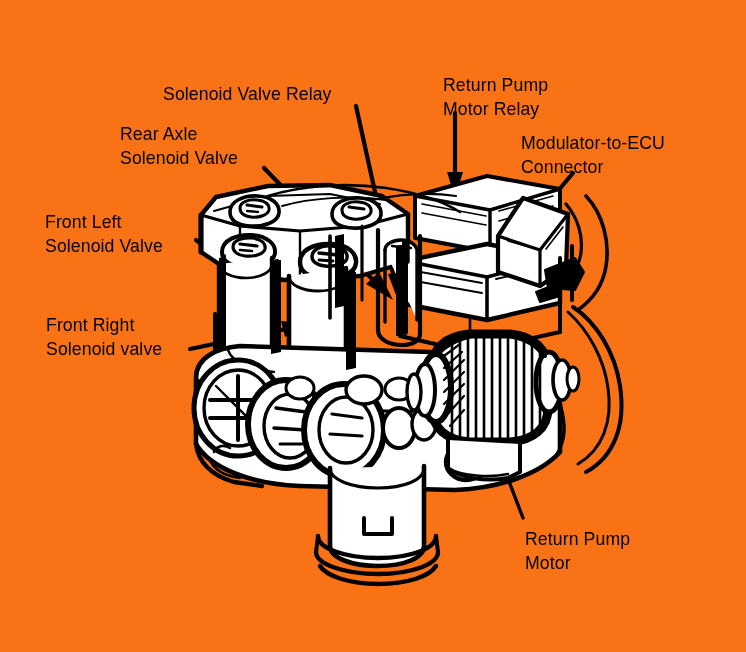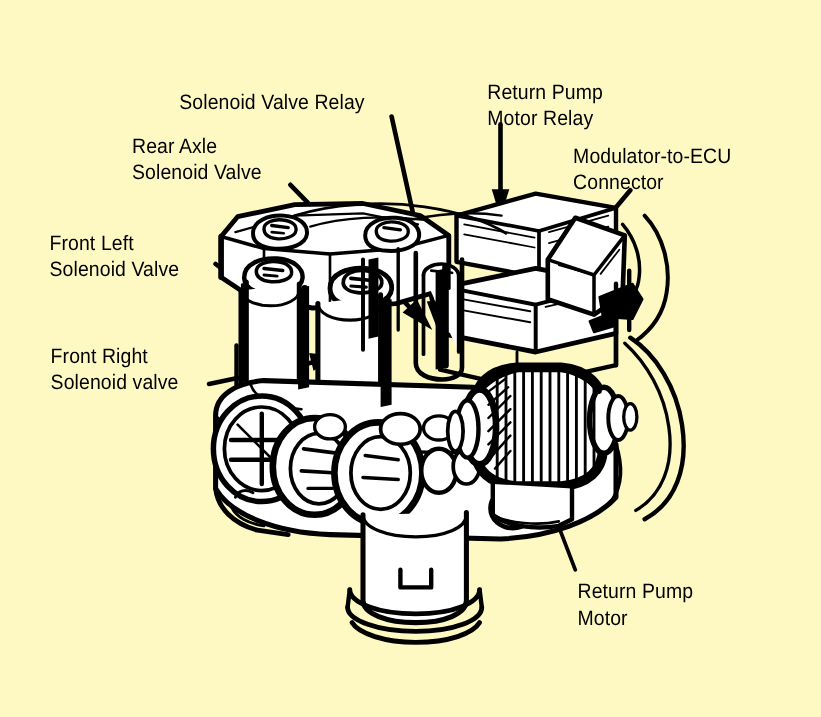--- a/index.html
+++ b/index.html
@@ -8,21 +8,21 @@
     padding: 0;
     background: #ffffff;
   }
   body {
     font-family: "Liberation Sans", "DejaVu Sans", sans-serif;
   }
   #figure {
     position: relative;
     width: 746px;
     height: 652px;
-    background: #fef9c3;
+    background: #f97316;
     overflow: hidden;
   }
   #art {
     position: absolute;
     left: 0;
     top: 0;
     width: 746px;
     height: 652px;
   }
   .callout {

